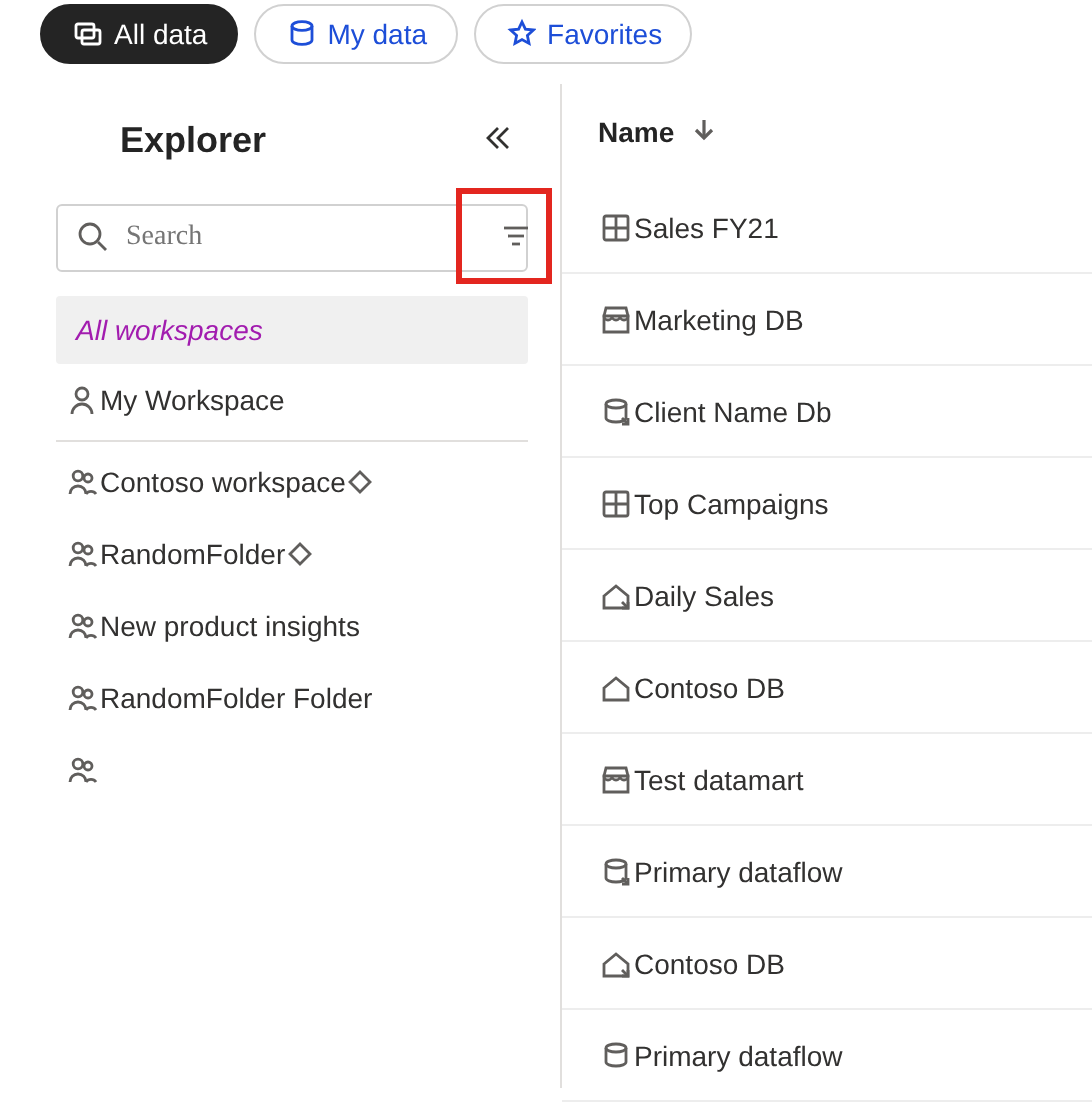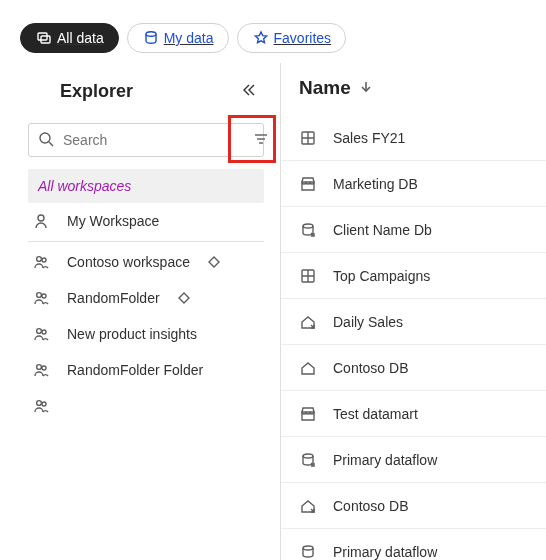--- a/index.html
+++ b/index.html
@@ -9,22 +9,21 @@
     font-size: 14px;
     color: #323130;
     background: #fff;
     width: 546px;
     height: 560px;
     overflow: hidden;
   }
   .filter-bar {
     display: flex;
     gap: 8px;
-    padding: 23px 20px 10px 20px;
-    text-decoration: underline;
+    padding: 2px 20px 10px 20px;
   }
   .pill {
     display: inline-flex;
     align-items: center;
     gap: 6px;
     border: 1px solid #d1d1d1;
     border-radius: 18px;
     padding: 6px 14px;
     font-size: 14px;
     color: #1d4ed8;
@@ -92,35 +91,36 @@
     padding: 0 8px;
     gap: 6px;
   }
   .search-row input {
     flex: 1;
     border: none;
     outline: none;
     font-size: 14px;
     color: #605e5c;
     background: transparent;
+    font-family: Liberation Serif, serif;
   }
   .allws {
     margin-top: 12px;
     background: #f0f0f0;
     padding: 9px 10px;
     font-size: 14px;
     color: #a21caf;
     border-radius: 2px;
     cursor: pointer;
     font-style: italic;
   }
   .ws-item {
     display: flex;
     align-items: center;
-    gap: 17px;
+    gap: 0;
     padding: 9px 4px;
     font-size: 14px;
     color: #323130;
     cursor: pointer;
   }
   .ws-divider {
     height: 1px;
     background: #e1dfdd;
     margin: 2px 0;
   }
@@ -139,27 +139,27 @@
   .list {
     flex: 1;
     border-left: 1px solid #e1dfdd;
   }
   .list-header {
     display: flex;
     align-items: center;
     gap: 6px;
     padding: 14px 18px 16px 18px;
     font-weight: 600;
-    font-size: 19px;
+    font-size: 14px;
     color: #242424;
   }
   .list-row {
     display: flex;
     align-items: center;
-    gap: 16px;
+    gap: 0;
     padding: 0 18px;
     height: 46px;
     border-bottom: 1px solid #ededed;
     font-size: 14px;
     color: #323130;
     cursor: pointer;
   }
   svg { stroke: currentColor; fill: none; stroke-width: 1.4; }
 </style>
 </head>

